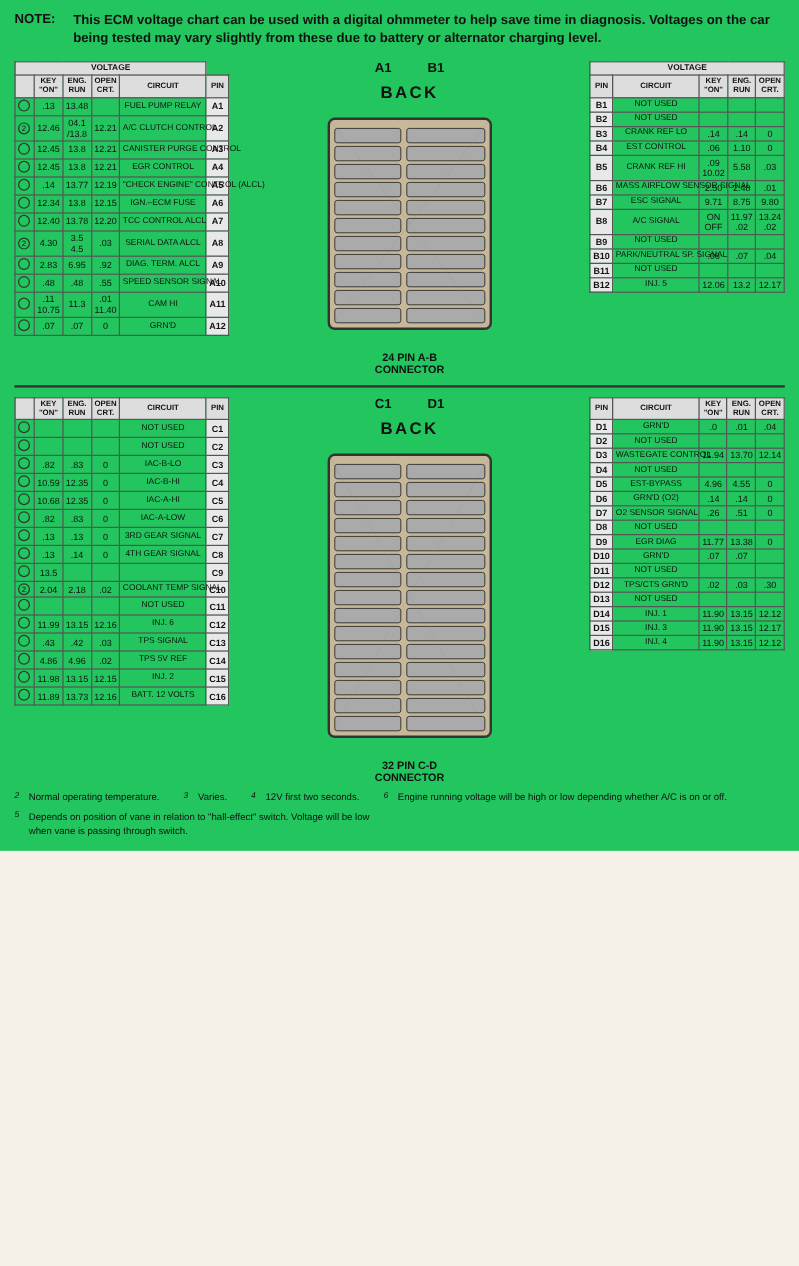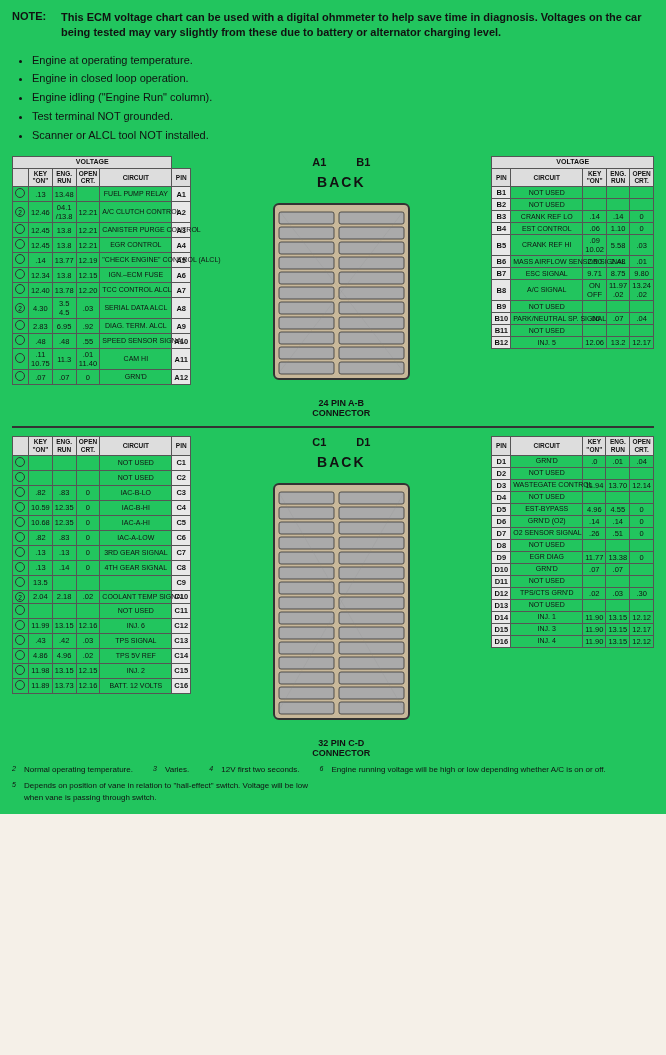--- a/index.html
+++ b/index.html
@@ -153,27 +153,20 @@
 
 <div class="page">
 
   <div class="note-section">
     <div class="note-label">NOTE:</div>
     <div class="note-text">
       <strong>This ECM voltage chart can be used with a digital ohmmeter to help save time in diagnosis. Voltages on the car being tested may vary slightly from these due to battery or alternator charging level.</strong>
     </div>
   </div>
 
-  <ul class="bullets">
-    <li>Engine at operating temperature.</li>
-    <li>Engine in closed loop operation.</li>
-    <li>Engine idling ("Engine Run" column).</li>
-    <li>Test terminal NOT grounded.</li>
-    <li>Scanner or ALCL tool NOT installed.</li>
-  </ul>
 
   <div class="ab-section">
 
     <table class="left-table">
       <thead>
         <tr>
           <th colspan="5" class="voltage-header">VOLTAGE</th>
         </tr>
         <tr class="subheader-row">
           <th></th>

